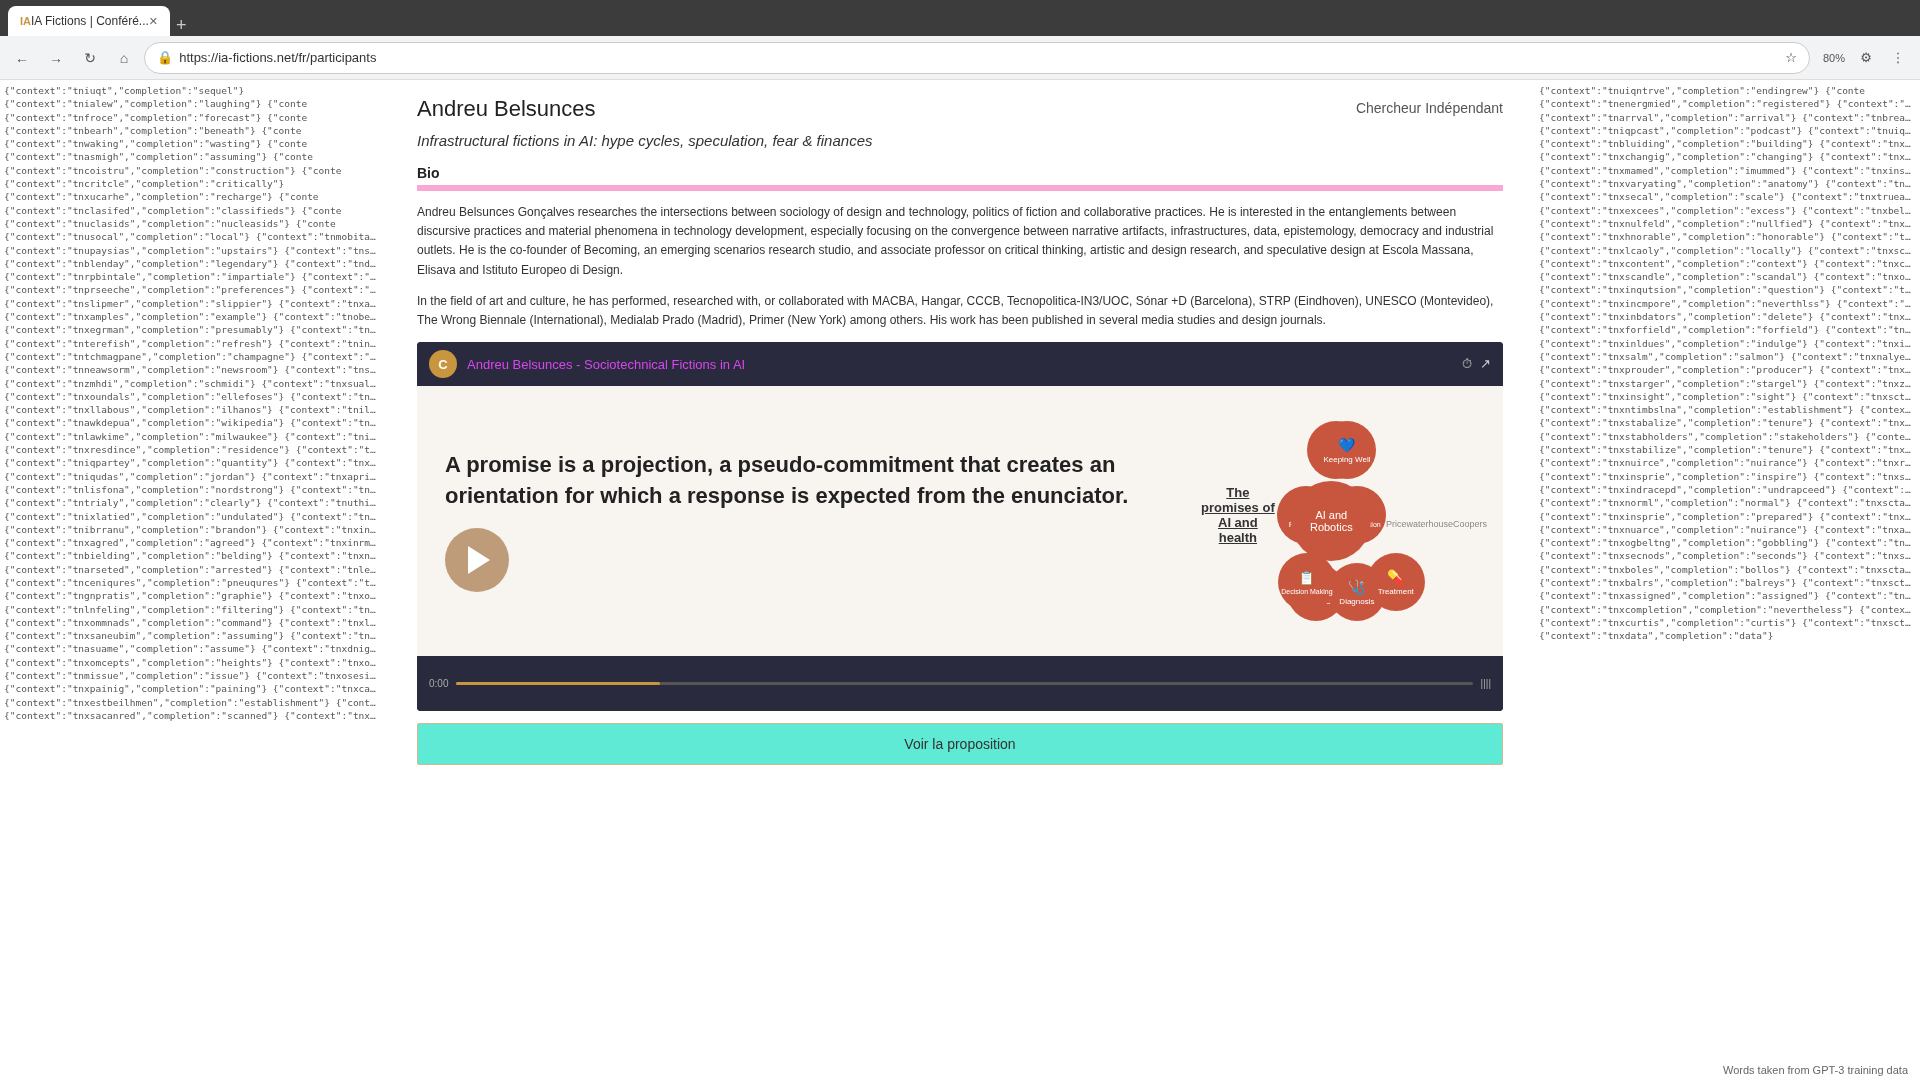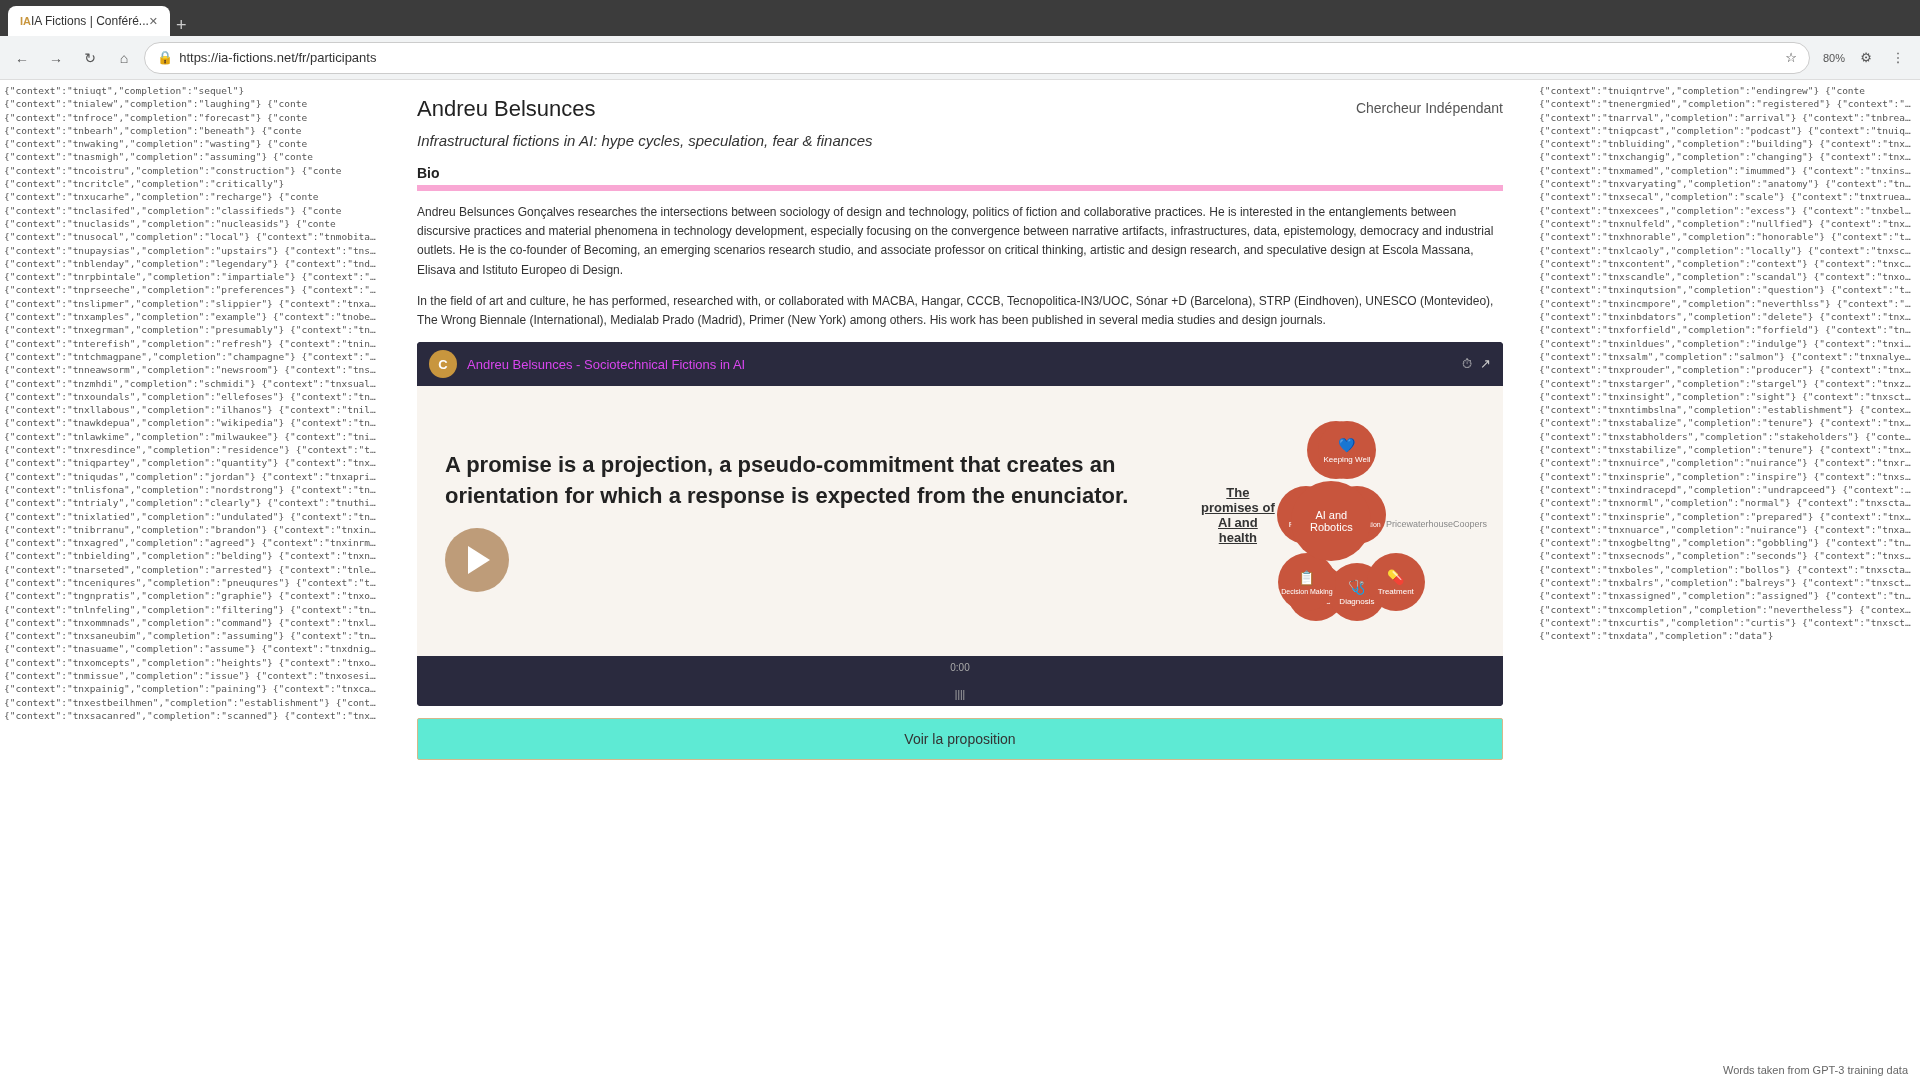--- a/index.html
+++ b/index.html
@@ -294,27 +294,26 @@
       display: flex; flex-direction: column; align-items: center; justify-content: center;
       text-align: center;
       color: #fff;
       font-size: 8px;
       gap: 2px;
     }
     .orbit-icon { font-size: 14px; }
 
     .video-footer {
       background: #2a2a3e;
-      padding: 6px 12px;
+      padding: 22px 12px;
       font-size: 11px;
       color: #aaa;
       display: flex;
       align-items: center;
       gap: 8px;
-      flex-direction: column;
     }
     .progress-bar-bg {
       flex: 1;
       height: 3px;
       background: #555;
       border-radius: 2px;
     }
     .progress-bar-fill {
       width: 20%;
       height: 100%;

